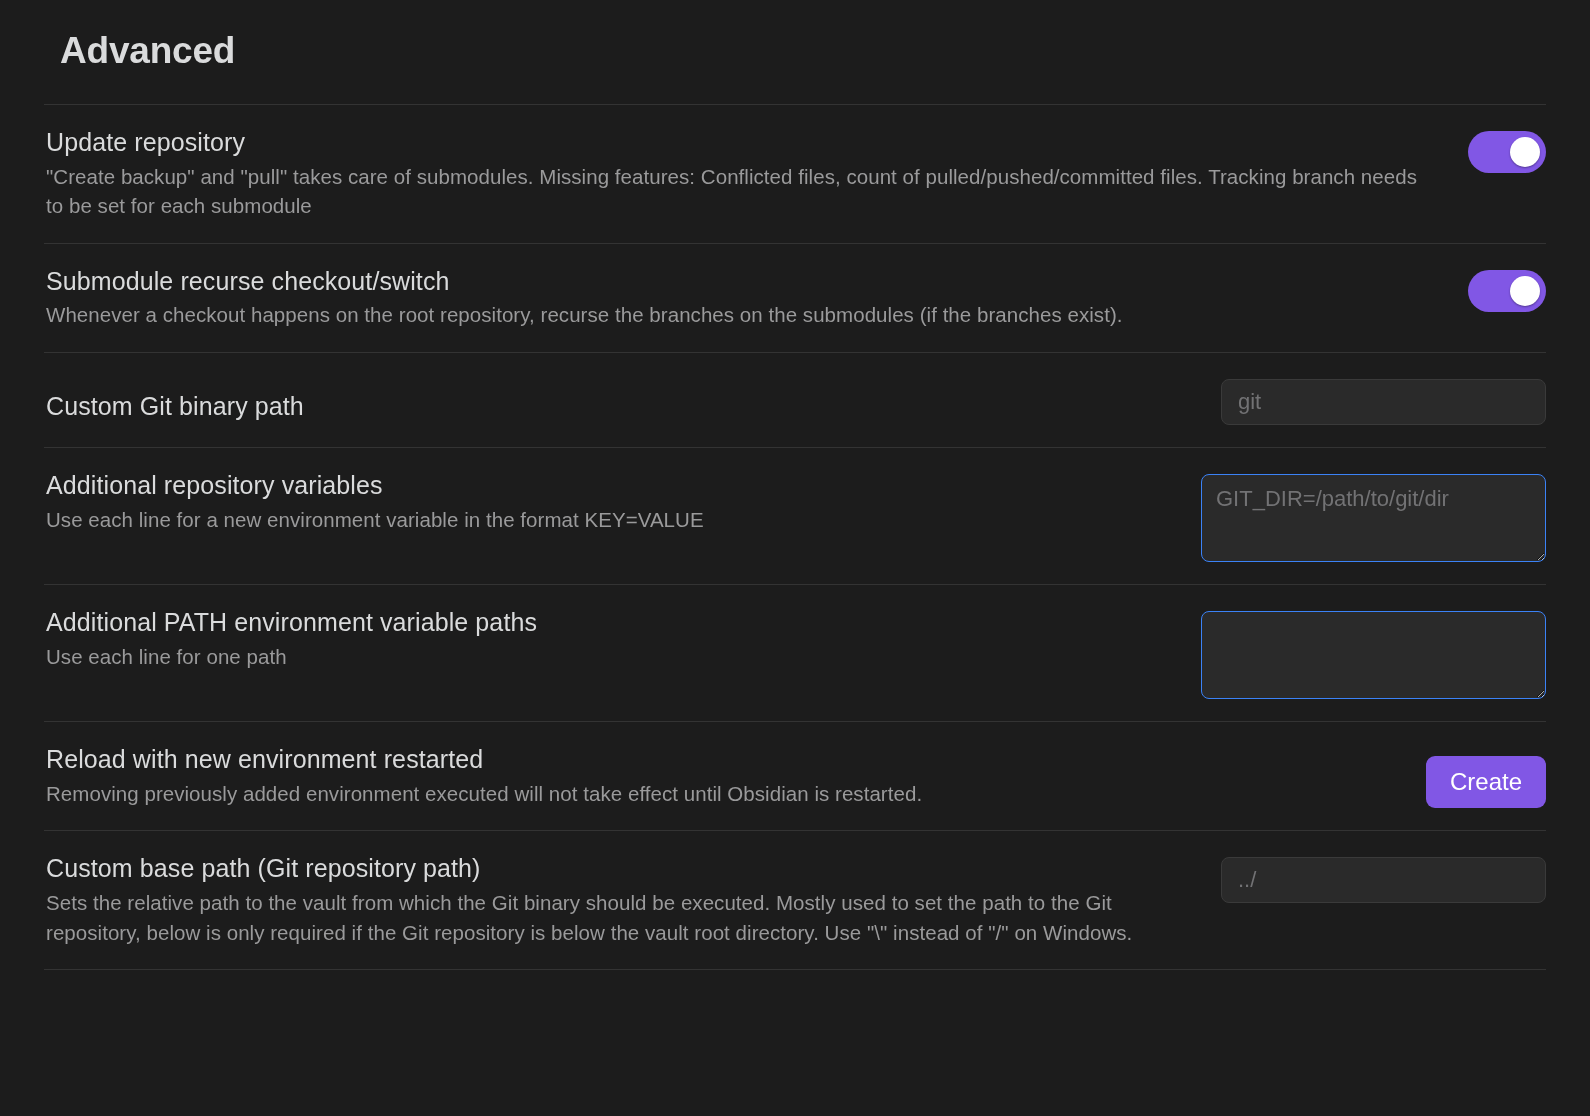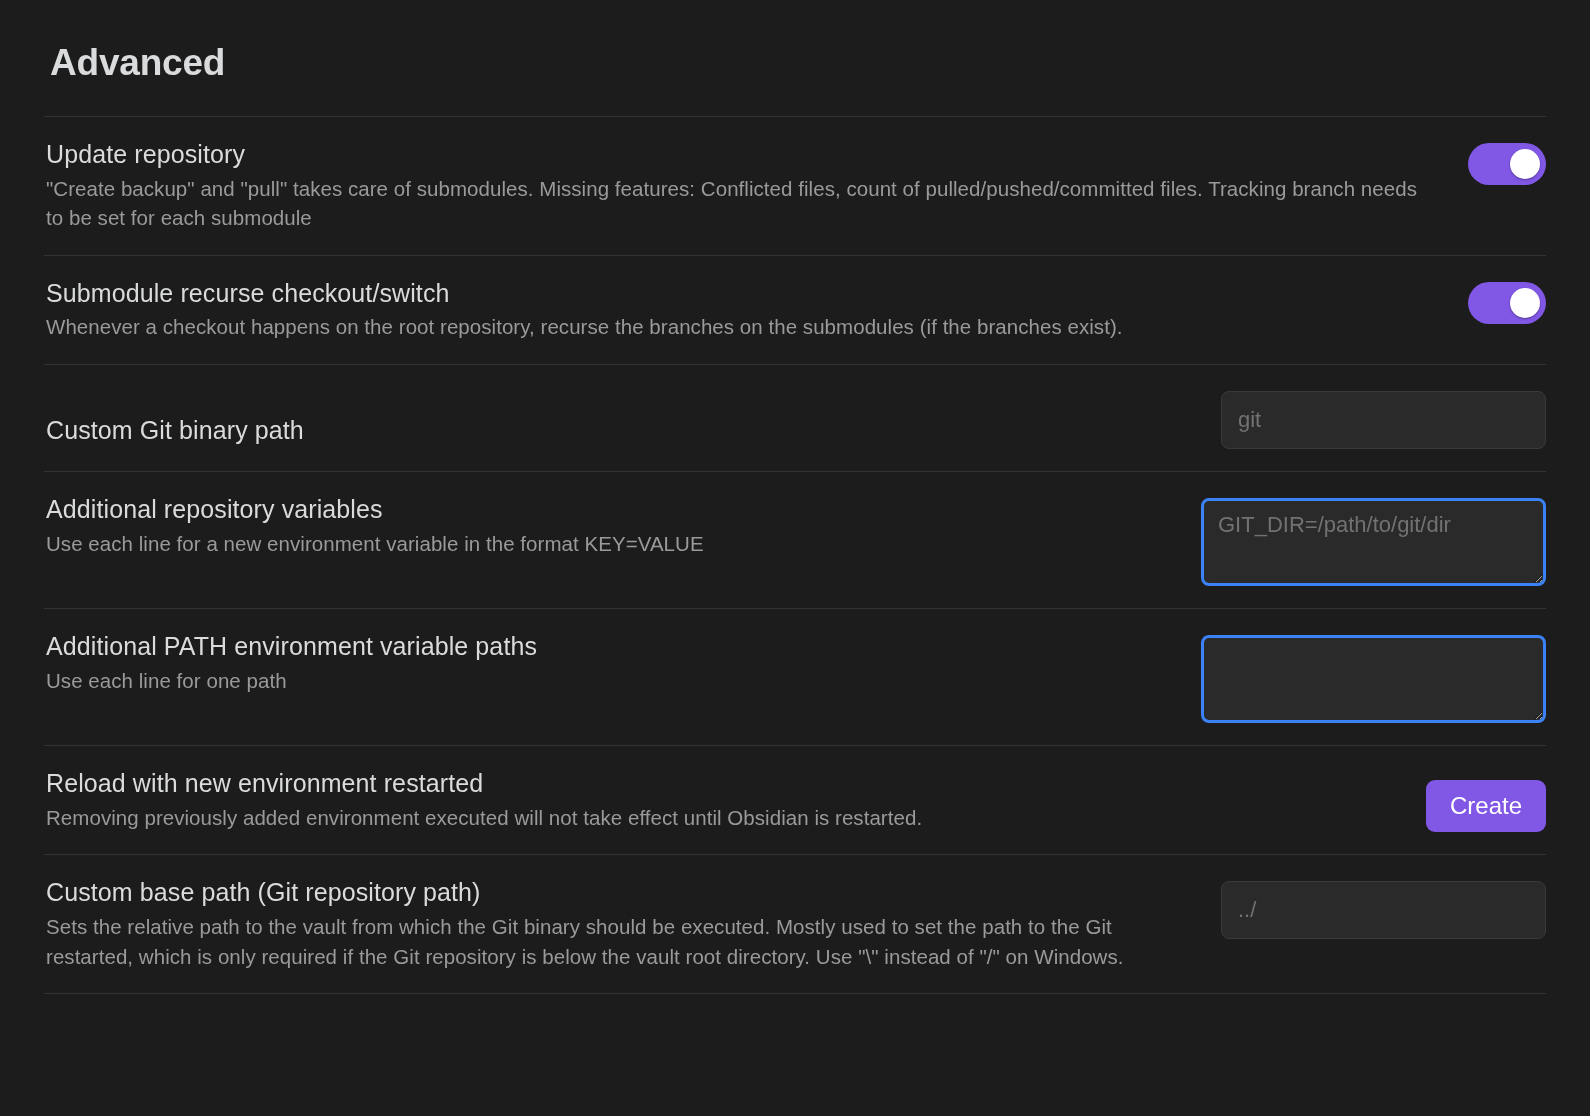--- a/index.html
+++ b/index.html
@@ -18,22 +18,22 @@
     height: 1116px;
     background: #1c1c1c;
     padding: 0 44px;
     position: relative;
   }
   .page-title {
     font-size: 37px;
     font-weight: bold;
     color: #dadbdc;
     letter-spacing: -0.2px;
-    padding-top: 42px;
-    margin: 0 0 32px 6px;
+    padding-top: 30px;
+    margin: 0 0 32px 16px;
   }
   .divider {
     height: 1px;
     background: #333333;
     width: 100%;
   }
   .setting-row {
     display: flex;
     align-items: flex-start;
     justify-content: space-between;
@@ -85,36 +85,36 @@
     height: 30px;
     border-radius: 50%;
     background: #ffffff;
     top: 6px;
     left: 42px;
     box-shadow: 0 1px 2px rgba(0,0,0,0.35);
   }
   
   input.text-field {
     width: 325px;
-    height: 58px;
+    height: 46px;
     background: #2a2a2a;
     border: 1px solid #3a3a3a;
     border-radius: 8px;
     color: #dcddde;
     font-size: 22px;
     font-family: "Liberation Sans", sans-serif;
     padding: 0 16px;
     outline: none;
   }
   input.text-field::placeholder { color: #727274; }
   textarea.area-field {
     width: 345px;
     height: 88px;
     background: #2a2a2a;
-    border: 3px solid #3b82f6;
+    border: 1px solid #3b82f6;
     border-radius: 8px;
     color: #dcddde;
     font-size: 22px;
     font-family: "Liberation Sans", sans-serif;
     padding: 10px 14px;
     outline: none;
     resize: both;
     line-height: 1.3;
   }
   textarea.area-field::placeholder { color: #727274; }
@@ -211,21 +211,21 @@
     <div class="setting-control">
       <button class="cta">Create</button>
     </div>
   </div>
 
   <div class="divider"></div>
 
   <div class="setting-row">
     <div class="setting-info">
       <div class="setting-name">Custom base path (Git repository path)</div>
-      <div class="setting-desc">Sets the relative path to the vault from which the Git binary should be executed. Mostly used to set the path to the Git restarted, which is only required if the Git repository is below the vault root directory. Use "\" instead of "/" on Windows.</div>
+      <div class="setting-desc">Sets the relative path to the vault from which the Git binary should be executed. Mostly used to set the path to the Git repository, below is only required if the Git repository is below the vault root directory. Use "\" instead of "/" on Windows.</div>
     </div>
     <div class="setting-control">
       <input class="text-field" type="text" placeholder="../" style="">
     </div>
   </div>
 
   <div class="divider"></div>
 
 </div>
 

